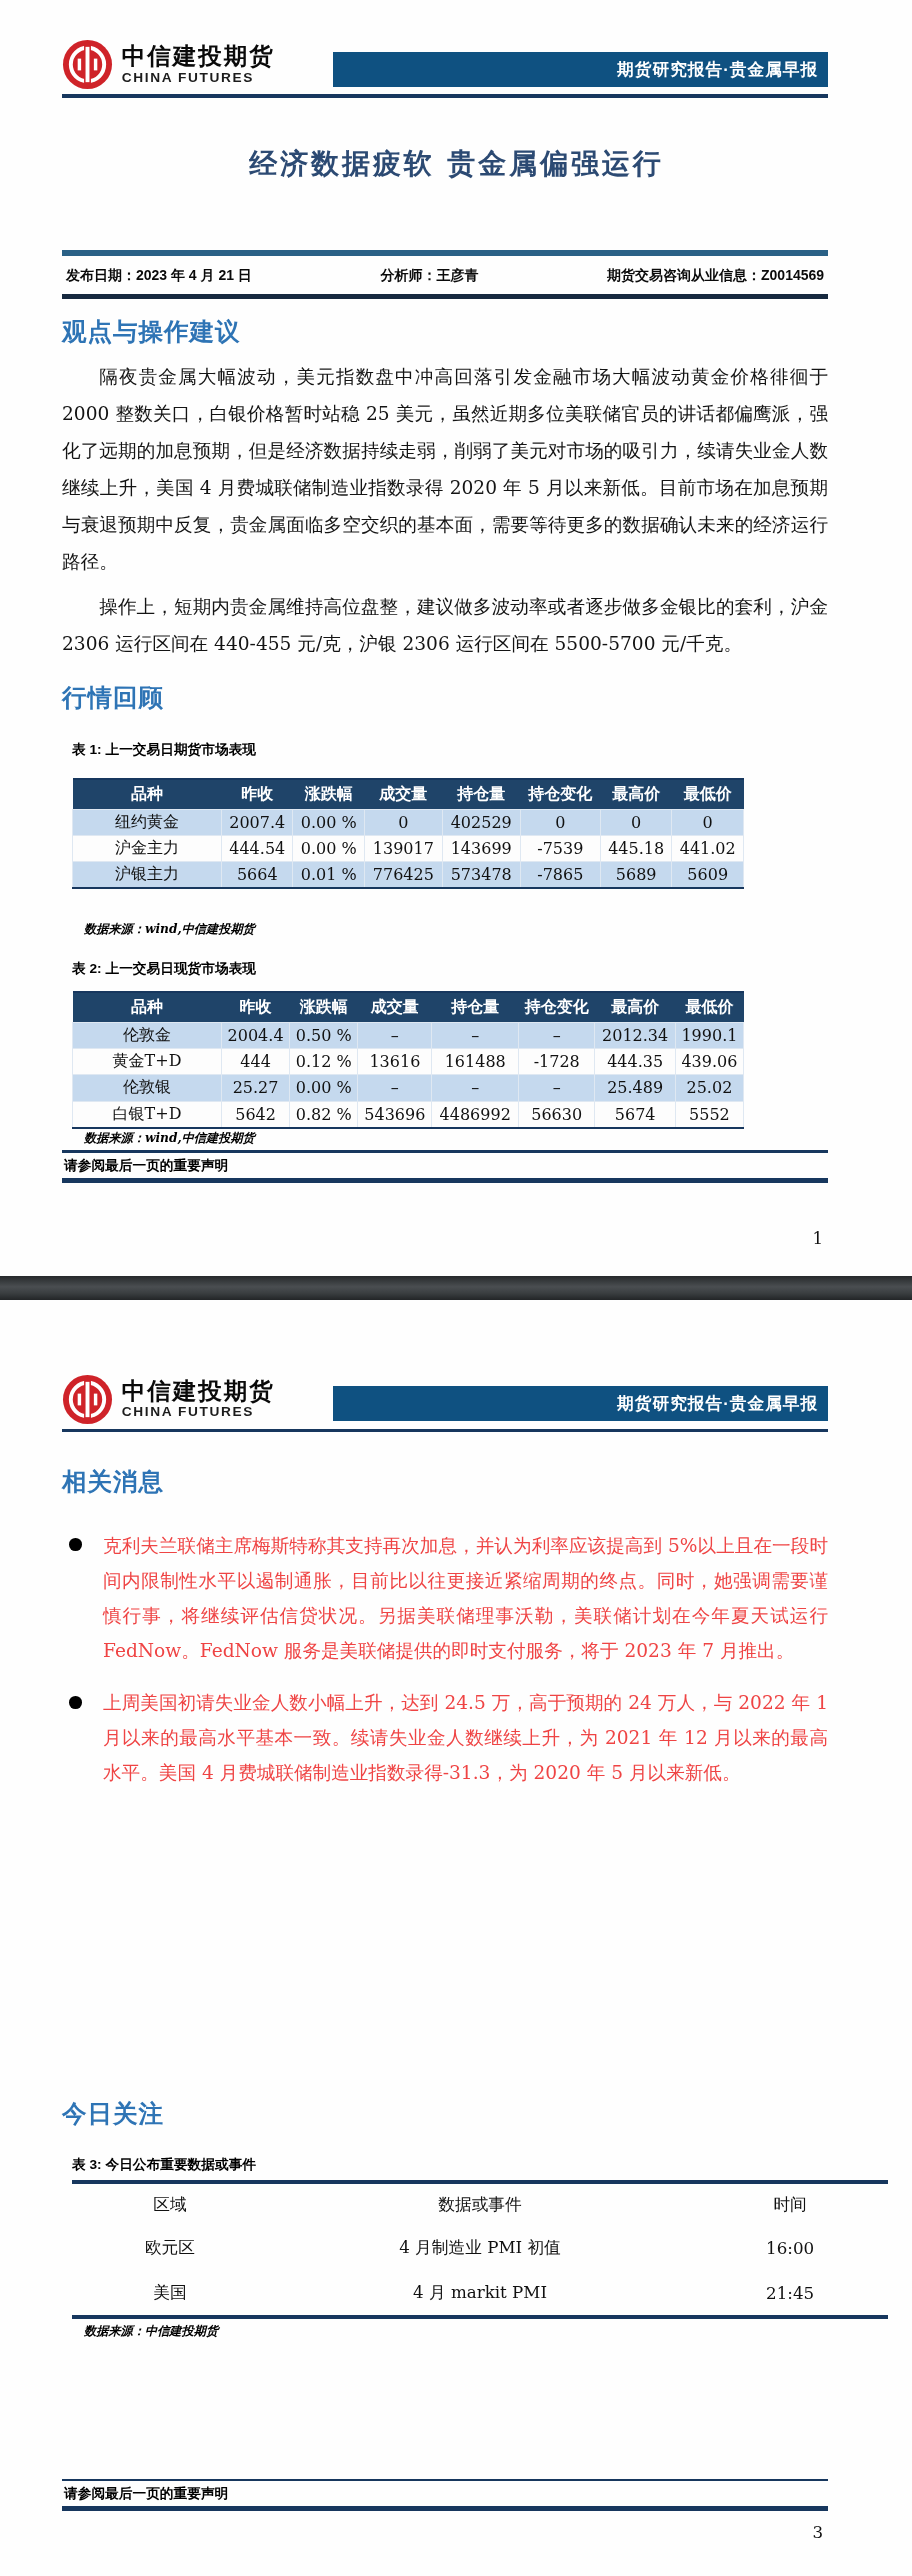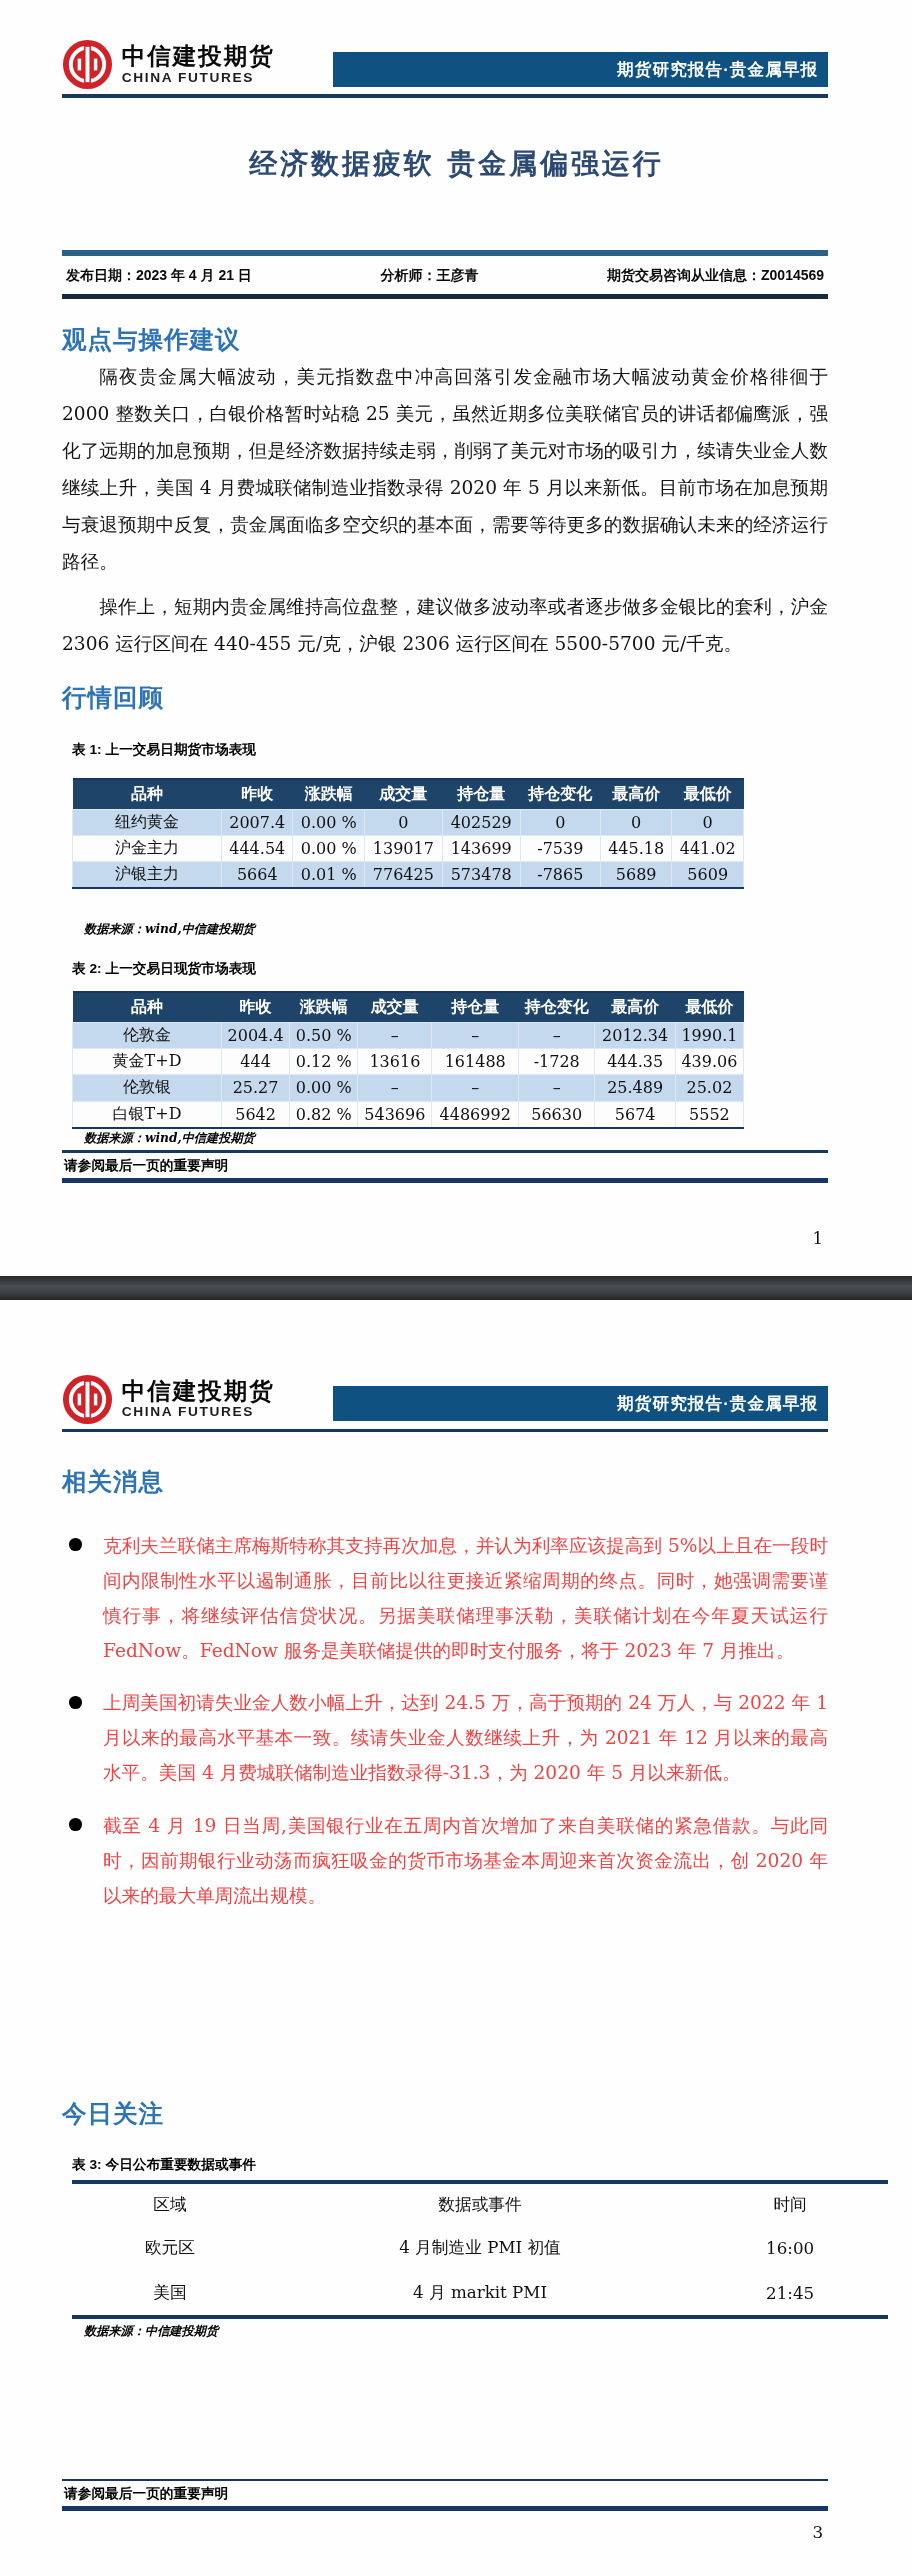--- a/index.html
+++ b/index.html
@@ -33,21 +33,21 @@
   
   .doc-title{position:absolute;top:145px;left:0;width:100%;text-align:center;
              font-weight:bold;font-size:28px;letter-spacing:2.9px;color:#2c4a73;}
   .meta{position:absolute;top:250px;left:62px;width:766px;}
   .meta-top{height:5.9px;background:#2a6186;}
   .meta-row{display:flex;justify-content:space-between;align-items:center;
             padding:10.8px 3.9px 9.8px 3.9px;font-family:var(--sans);font-weight:bold;font-size:14px;color:#0a0a0a;}
   .meta-bottom{height:4.9px;background:#16293f;}
   .sec-h{position:absolute;left:62px;color:var(--headblue);font-family:var(--sans);
          font-weight:bold;font-size:24.5px;letter-spacing:1px;}
-  .h-viewpoint{top:323px;} .h-review{top:681px;}
+  .h-viewpoint{top:315px;} .h-review{top:681px;}
   .body-p{position:absolute;left:62px;width:766px;font-size:18.6px;line-height:37px;
           text-align:justify;text-indent:2em;color:#141414;}
   .para1{top:358px;} .para2{top:588px;}
   .tbl-cap{position:absolute;left:72px;font-family:var(--sans);font-weight:bold;font-size:13.7px;color:#000;}
   .cap-t1{top:741px;} .cap-t2{top:960px;}
   .market-table{position:absolute;left:72px;width:672px;border-collapse:collapse;
                 text-align:center;font-size:16px;border-top:2.9px solid var(--navy);border-bottom:2.9px solid var(--navy);}
   .tbl-1{top:778px;} .tbl-2{top:991px;}
   .market-table thead th{background:var(--thead);color:#fff;height:30px;font-weight:bold;font-size:16px;}
   .market-table tbody td{height:26.4px;border:1px solid #dfe8f2;}
@@ -268,24 +268,20 @@
   <div class="sec-h h-news">相关消息</div>
 
   <div class="bullets">
     <div class="bullet">
       <span class="b-dot"></span>
       <span>克利夫兰联储主席梅斯特称其支持再次加息，并认为利率应该提高到 5%以上且在一段时间内限制性水平以遏制通胀，目前比以往更接近紧缩周期的终点。同时，她强调需要谨慎行事，将继续评估信贷状况。另据美联储理事沃勒，美联储计划在今年夏天试运行 FedNow。FedNow 服务是美联储提供的即时支付服务，将于 2023 年 7 月推出。</span>
     </div>
     <div class="bullet">
       <span class="b-dot"></span>
       <span>上周美国初请失业金人数小幅上升，达到 24.5 万，高于预期的 24 万人，与 2022 年 1 月以来的最高水平基本一致。续请失业金人数继续上升，为 2021 年 12 月以来的最高水平。美国 4 月费城联储制造业指数录得-31.3，为 2020 年 5 月以来新低。</span>
-    </div>
-    <div class="bullet">
-      <span class="b-dot"></span>
-      <span>截至 4 月 19 日当周,美国银行业在五周内首次增加了来自美联储的紧急借款。与此同时，因前期银行业动荡而疯狂吸金的货币市场基金本周迎来首次资金流出，创 2020 年以来的最大单周流出规模。</span>
     </div>
   </div>
 
   <div class="sec-h h-today">今日关注</div>
 
   <div class="event-block">
     <div class="t3-cap">表 3: 今日公布重要数据或事件</div>
     <div class="t3-rule"></div>
     <table class="event-table">
         <thead>

